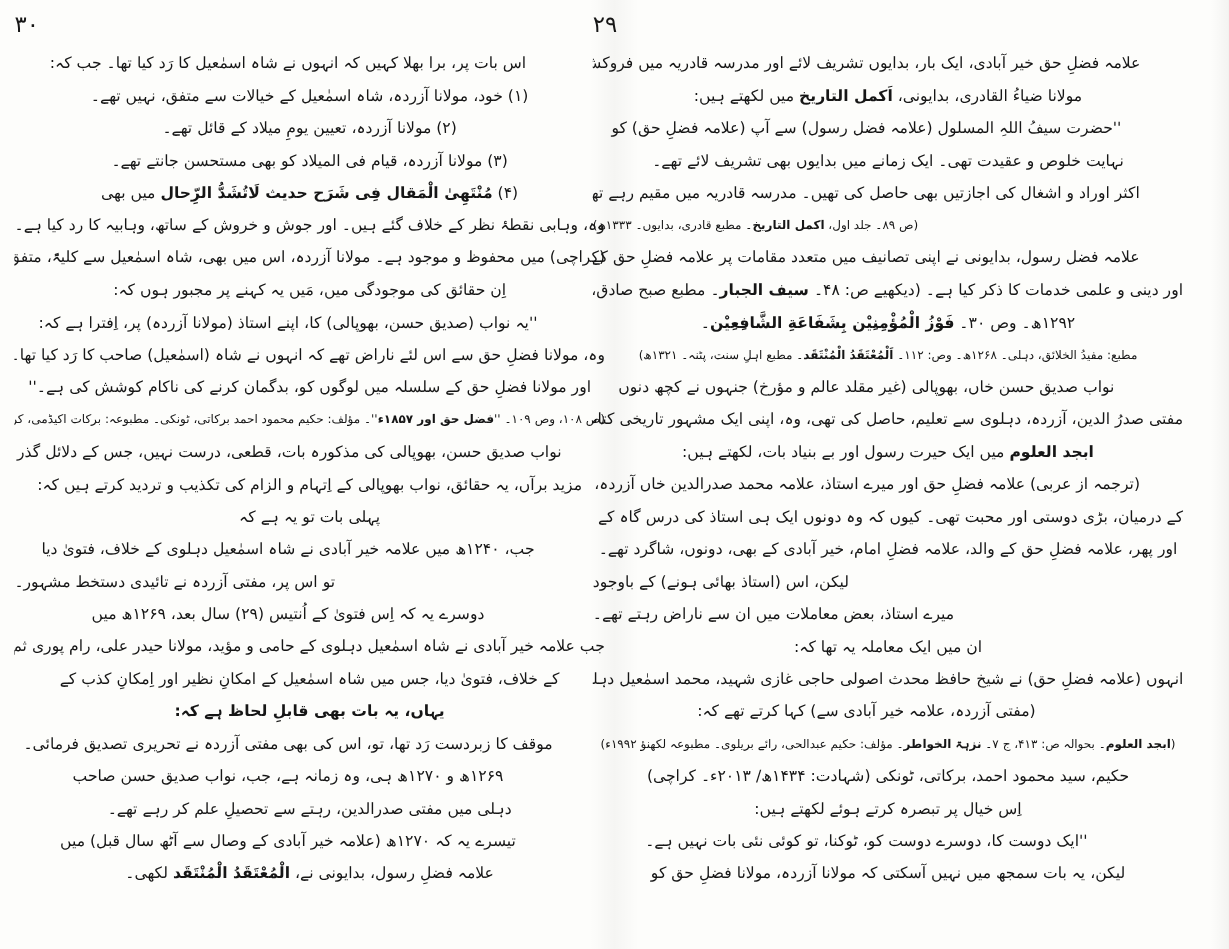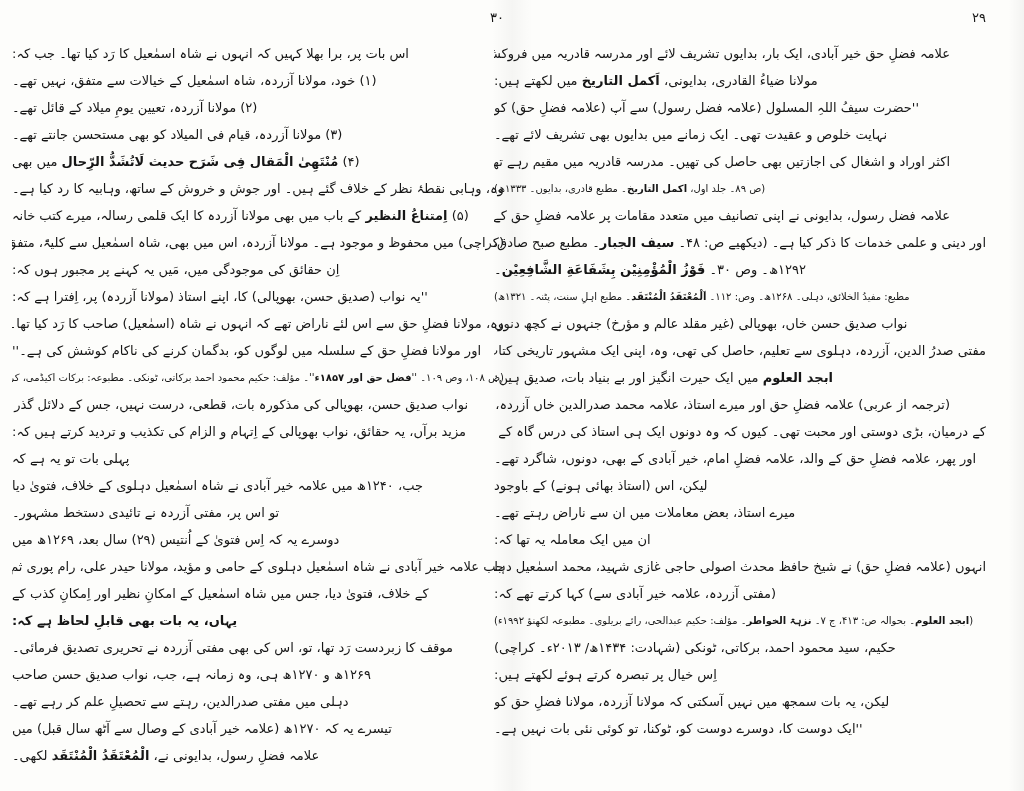--- a/index.html
+++ b/index.html
@@ -22,28 +22,28 @@
     position:absolute;
     top:0;
     width:492px;
     height:791px;
   }
   .page-left{left:12px;}
   .page-right{left:494px;}
   .pagenum{
     height:26px;
     padding-top:10px;
-    text-align:right;
-    font-size:13px;
+    text-align:left;
+    font-size:19px;
     letter-spacing:1px;
   }
   .lines{margin-top:4px;}
   .line{
     direction:rtl;
-    text-align:left;
+    text-align:center;
     font-size:13px;
     height:27px;
     line-height:27px;
     white-space:nowrap;
     overflow:hidden;
   }
   .line.ind{padding-right:36px;}
   .line.ctr{text-align:left;padding-right:0;}
   .line.sm{font-size:10px;}
   .line.b, .bold{font-weight:700;}
@@ -55,21 +55,20 @@
 
   <div class="page page-left">
     <div class="pagenum">۳۰</div>
     <div class="lines">
         <div class="line ind"><span>اس بات پر، برا بھلا کہیں کہ انہوں نے شاہ اسمٰعیل کا رَد کیا تھا۔ جب کہ:</span></div>
         <div class="line"><span>(۱) خود، مولانا آزردہ، شاہ اسمٰعیل کے خیالات سے متفق، نہیں تھے۔</span></div>
         <div class="line"><span>(۲) مولانا آزردہ، تعیین یومِ میلاد کے قائل تھے۔</span></div>
         <div class="line"><span>(۳) مولانا آزردہ، قیام فی المیلاد کو بھی مستحسن جانتے تھے۔</span></div>
         <div class="line"><span>(۴) </span><span class="bold">مُنْتَهِىٰ الْمَقال فِی شَرَح حدیث لَاتُشَدُّ الرِّحال</span><span> میں بھی</span></div>
         <div class="line"><span>وہ، وہابی نقطۂ نظر کے خلاف گئے ہیں۔ اور جوش و خروش کے ساتھ، وہابیہ کا رد کیا ہے۔</span></div>
-        <div class="line"><span>(۵) </span><span class="bold">اِمتناعُ النظیر</span><span> کے باب میں بھی مولانا آزردہ کا ایک قلمی رسالہ، میرے کتب خانہ</span></div>
         <div class="line"><span>(کراچی) میں محفوظ و موجود ہے۔ مولانا آزردہ، اس میں بھی، شاہ اسمٰعیل سے کلیۃً، متفق، نہیں تھے۔</span></div>
         <div class="line"><span>اِن حقائق کی موجودگی میں، مَیں یہ کہنے پر مجبور ہوں کہ:</span></div>
         <div class="line ind"><span>''یہ نواب (صدیق حسن، بھوپالی) کا، اپنے استاذ (مولانا آزردہ) پر، اِفترا ہے کہ:</span></div>
         <div class="line"><span>وہ، مولانا فضلِ حق سے اس لئے ناراض تھے کہ انہوں نے شاہ (اسمٰعیل) صاحب کا رَد کیا تھا۔</span></div>
         <div class="line"><span>اور مولانا فضلِ حق کے سلسلہ میں لوگوں کو، بدگمان کرنے کی ناکام کوشش کی ہے۔''</span></div>
         <div class="line sm"><span>(ص ۱۰۸، وص ۱۰۹۔ ''</span><span class="bold">فضل حق اور ۱۸۵۷ء</span><span>''۔ مؤلف: حکیم محمود احمد برکاتی، ٹونکی۔ مطبوعہ: برکات اکیڈمی، کراچی ۱۹۷۵ء)</span></div>
         <div class="line ind"><span>نواب صدیق حسن، بھوپالی کی مذکورہ بات، قطعی، درست نہیں، جس کے دلائل گذر چکے۔</span></div>
         <div class="line"><span>مزید برآں، یہ حقائق، نواب بھوپالی کے اِتہام و الزام کی تکذیب و تردید کرتے ہیں کہ:</span></div>
         <div class="line"><span>پہلی بات تو یہ ہے کہ</span></div>
         <div class="line ind"><span>جب، ۱۲۴۰ھ میں علامہ خیر آبادی نے شاہ اسمٰعیل دہلوی کے خلاف، فتویٰ دیا</span></div>
@@ -94,30 +93,30 @@
         <div class="line ind"><span>''حضرت سیفُ اللہِ المسلول (علامہ فضل رسول) سے آپ (علامہ فضلِ حق) کو</span></div>
         <div class="line"><span>نہایت خلوص و عقیدت تھی۔ ایک زمانے میں بدایوں بھی تشریف لائے تھے۔</span></div>
         <div class="line ind"><span>اکثر اوراد و اشغال کی اجازتیں بھی حاصل کی تھیں۔ مدرسہ قادریہ میں مقیم رہے تھے۔''</span></div>
         <div class="line sm ctr"><span>(ص ۸۹۔ جلد اول، </span><span class="bold">اکمل التاریخ</span><span>۔ مطبع قادری، بدایوں۔ ۱۳۳۳ھ)</span></div>
         <div class="line ind"><span>علامہ فضل رسول، بدایونی نے اپنی تصانیف میں متعدد مقامات پر علامہ فضلِ حق کے علم و فضل</span></div>
         <div class="line"><span>اور دینی و علمی خدمات کا ذکر کیا ہے۔ (دیکھیے ص: ۴۸۔ </span><span class="bold">سیف الجبار</span><span>۔ مطبع صبح صادق، سیتا پور</span></div>
         <div class="line"><span>۱۲۹۲ھ۔ وص ۳۰۔ </span><span class="bold">فَوْزُ الْمُؤْمِنِیْن بِشَفَاعَةِ الشَّافِعِیْن</span><span>۔</span></div>
         <div class="line sm"><span>مطبع: مفیدُ الخلائق، دہلی۔ ۱۲۶۸ھ۔ وص: ۱۱۲۔ </span><span class="bold">اَلْمُعْتَقَدُ الْمُنْتَقَد</span><span>۔ مطبع اہلِ سنت، پٹنہ۔ ۱۳۲۱ھ)</span></div>
         <div class="line ind"><span>نواب صدیق حسن خاں، بھوپالی (غیر مقلد عالم و مؤرخ) جنہوں نے کچھ دنوں</span></div>
         <div class="line"><span>مفتی صدرُ الدین، آزردہ، دہلوی سے تعلیم، حاصل کی تھی، وہ، اپنی ایک مشہور تاریخی کتاب</span></div>
-        <div class="line"><span class="bold">ابجد العلوم</span><span> میں ایک حیرت انگیز اور بے بنیاد بات، صدیق ہیں:</span></div>
+        <div class="line"><span class="bold">ابجد العلوم</span><span> میں ایک حیرت رسول اور بے بنیاد بات، لکھتے ہیں:</span></div>
         <div class="line ind"><span>(ترجمہ از عربی) علامہ فضلِ حق اور میرے استاذ، علامہ محمد صدرالدین خاں آزردہ، صدر الصدور</span></div>
         <div class="line"><span>کے درمیان، بڑی دوستی اور محبت تھی۔ کیوں کہ وہ دونوں ایک ہی استاذ کی درس گاہ کے فیض یافتہ تھے۔</span></div>
         <div class="line"><span>اور پھر، علامہ فضلِ حق کے والد، علامہ فضلِ امام، خیر آبادی کے بھی، دونوں، شاگرد تھے۔</span></div>
         <div class="line ctr"><span>لیکن، اس (استاذ بھائی ہونے) کے باوجود</span></div>
         <div class="line ctr"><span>میرے استاذ، بعض معاملات میں ان سے ناراض رہتے تھے۔</span></div>
         <div class="line"><span>ان میں ایک معاملہ یہ تھا کہ:</span></div>
         <div class="line"><span>انہوں (علامہ فضلِ حق) نے شیخ حافظ محدث اصولی حاجی غازی شہید، محمد اسمٰعیل دہلوی کا رد کیا تھا۔</span></div>
         <div class="line ind"><span>(مفتی آزردہ، علامہ خیر آبادی سے) کہا کرتے تھے کہ:</span></div>
         <div class="line sm"><span>(</span><span class="bold">ابجد العلوم</span><span>۔ بحوالہ ص: ۴۱۳، ج ۷۔ </span><span class="bold">نزہۃ الخواطر</span><span>۔ مؤلف: حکیم عبدالحی، رائے بریلوی۔ مطبوعہ لکھنؤ ۱۹۹۲ء)</span></div>
         <div class="line"><span>حکیم، سید محمود احمد، برکاتی، ٹونکی (شہادت: ۱۴۳۴ھ/ ۲۰۱۳ء۔ کراچی)</span></div>
         <div class="line"><span>اِس خیال پر تبصرہ کرتے ہوئے لکھتے ہیں:</span></div>
+        <div class="line ind"><span>''ایک دوست کا، دوسرے دوست کو، ٹوکنا، تو کوئی نئی بات نہیں ہے۔</span></div>
         <div class="line"><span>لیکن، یہ بات سمجھ میں نہیں آسکتی کہ مولانا آزردہ، مولانا فضلِ حق کو</span></div>
-        <div class="line ind"><span>''ایک دوست کا، دوسرے دوست کو، ٹوکنا، تو کوئی نئی بات نہیں ہے۔</span></div>
       </div>
   </div>
 
 </div>
 
 </body></html>

